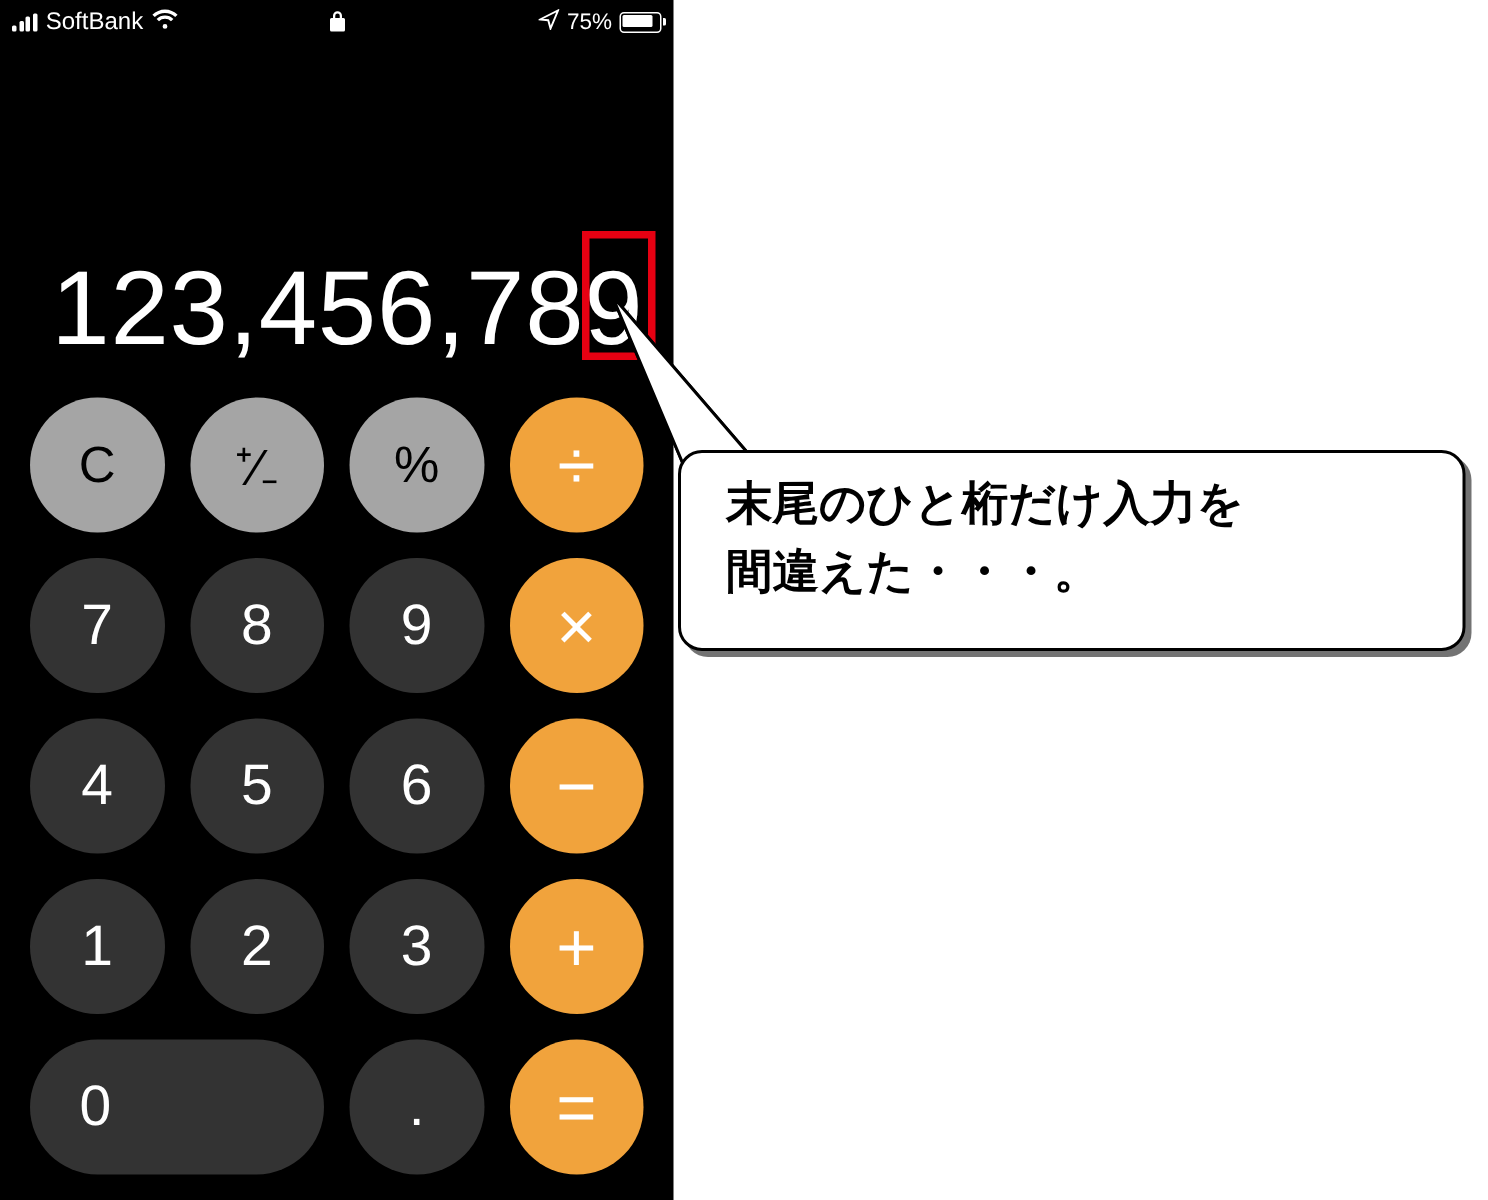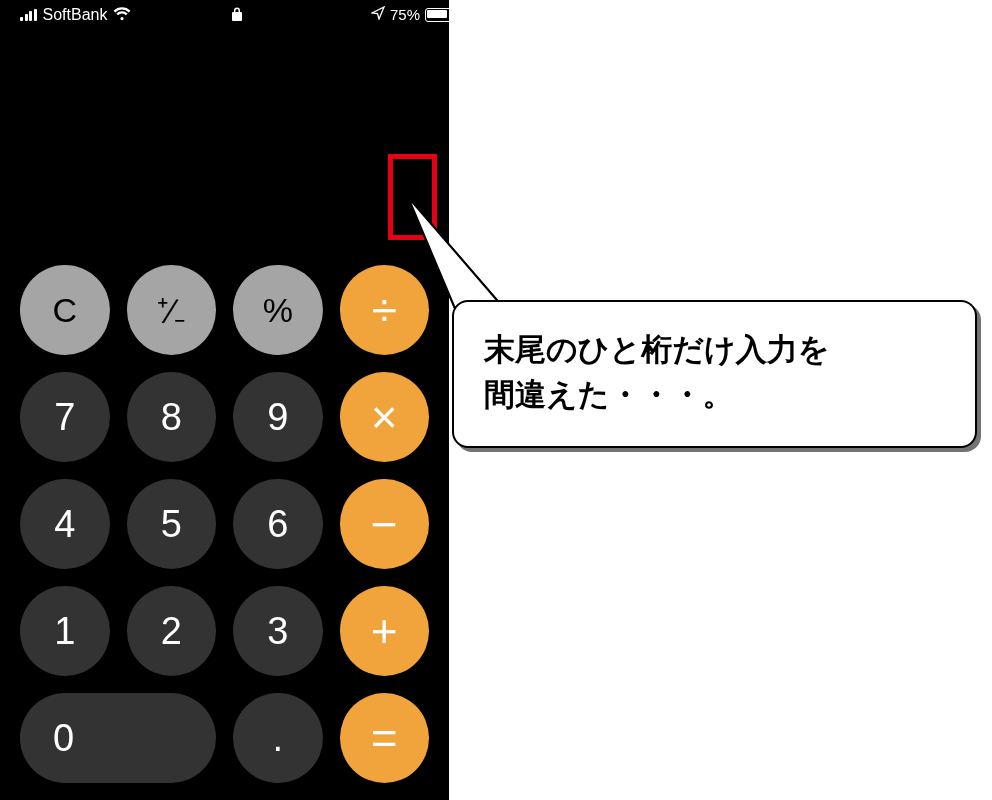--- a/index.html
+++ b/index.html
@@ -18,21 +18,21 @@
     top: 0;
     width: 449px;
     height: 800px;
     background: #000;
     color: #fff;
   }
   
   .status {
     position: absolute;
     top: 4px;
-    left: 12px;
+    left: 0;
     width: 100%;
     height: 28px;
     font-size: 16px;
     color: #fff;
   }
   .status .left {
     position: absolute;
     left: 8px;
     top: 2px;
     display: flex;
@@ -157,21 +157,21 @@
     position: absolute;
     left: 452px;
     top: 300px;
     width: 525px;
   }
   .callout-box {
     position: relative;
     background: #fff;
     border: 2px solid #000;
     border-radius: 16px;
-    padding: 26px 30px 28px 30px;
+    padding: 12px 30px 28px 30px;
     box-shadow: 4px 4px 0 rgba(0,0,0,0.55);
     font-size: 31px;
     font-weight: 700;
     line-height: 1.45;
     color: #000;
     white-space: pre-line;
     font-family: "Hiragino Kaku Gothic ProN", "Yu Gothic", "Meiryo", sans-serif;
   }
   .callout-tail {
     position: absolute;
@@ -214,20 +214,21 @@
             <path fill="none" stroke="#fff" stroke-width="1.3" d="M1 7 13 1 8 13 6.5 7.5 1 7z"></path>
           </svg>
       </span>
       <span class="batt-pct">75%</span>
       <span class="battery">
           <span class="fill"></span>
         </span>
     </div>
   </div>
 
+  <div class="display">123,456,789</div>
   <div class="highlight-box" id="hl" style="left: 388px; top: 154px; width: 49px; height: 86px;"></div>
 
   <div class="keypad">
     <div class="row">
       <div class="btn func">C</div>
       <div class="btn func">⁺∕₋</div>
       <div class="btn func">%</div>
       <div class="btn op">÷</div>
     </div>
     <div class="row">

